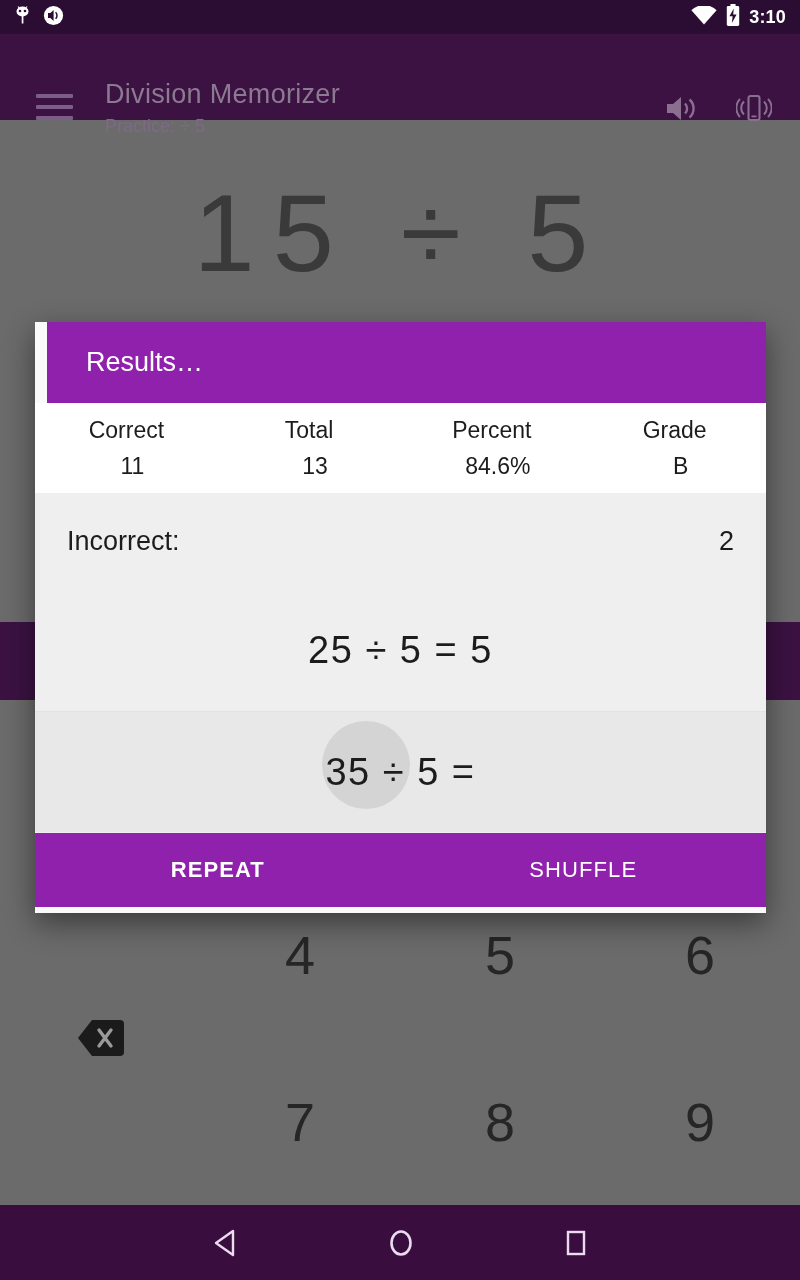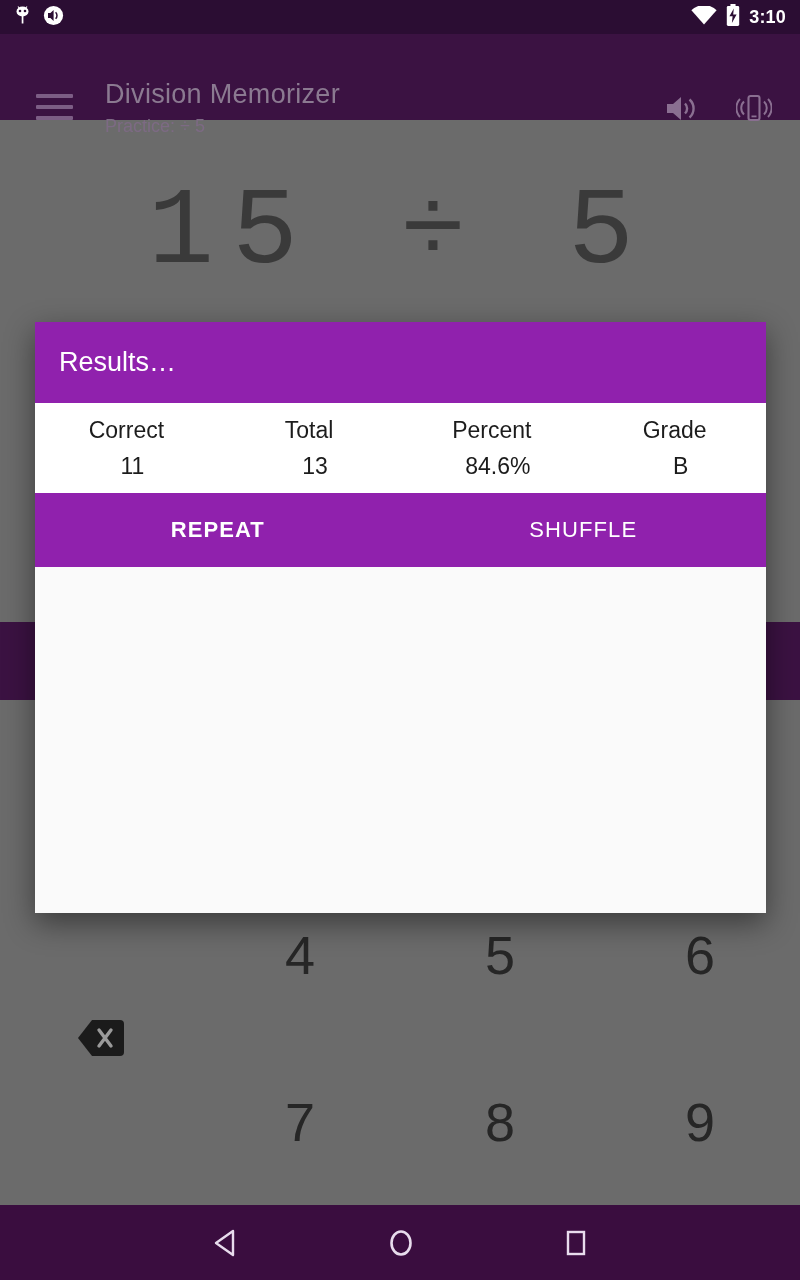--- a/index.html
+++ b/index.html
@@ -54,21 +54,21 @@
     display:flex; align-items:center; gap:38px;
   }
 
   
   #bg-problem {
     position:absolute; left:0; top:178px; width:800px;
     text-align:center;
     font-size:110px; color:#3a3a3a;
     letter-spacing:18px;
     line-height:1;
-    font-family:Liberation Mono, monospace;
+    font-family:Liberation Sans, sans-serif;
   }
   #bg-answerbar {
     position:absolute; left:0; top:622px; width:800px; height:78px;
     background:#3b1242;
   }
   #bg-keypad {
     position:absolute; left:0; top:900px; width:800px; height:300px;
   }
   .kp-row {
     position:absolute; width:800px; height:76px;
@@ -88,21 +88,22 @@
   
   #dialog {
     position:absolute; left:35px; top:322px;
     width:731px; height:591px;
     background:#fafafa;
     box-shadow:0 10px 28px rgba(0,0,0,.45);
   }
   #dialog-title {
     height:81px; background:#9021ad;
     display:flex; align-items:center;
-    padding-left:24px;
+    padding-left:39px;
+    margin-left:12px;
   }
   #dialog-title span {
     color:#fff; font-size:27px;
   }
   #stats-table {
     background:#fff; height:90px;
     display:flex; align-items:stretch;justify-content:space-between;
   }
   .stat-col {
     flex:1 1 0;
@@ -275,20 +276,33 @@
       <div class="stat-col">
         <span class="h">Percent</span>
         <span class="v">84.6%</span>
       </div>
       <div class="stat-col">
         <span class="h">Grade</span>
         <span class="v">B</span>
       </div>
     </div>
 
+    <div id="incorrect-body">
+      <div id="incorrect-head">
+        <span class="lbl">Incorrect:</span>
+        <span class="cnt">2</span>
+      </div>
+      <div class="wrong-row r0">
+        <span class="eq">25 ÷ 5 = 5</span>
+      </div>
+      <div class="wrong-row r1">
+        <span id="ripple"></span>
+        <span class="eq">35 ÷ 5 =</span>
+      </div>
+    </div>
 
     <div id="dialog-actions">
       <span class="act b0">REPEAT</span>
       <span class="act">SHUFFLE</span>
     </div>
 
   </div>
 
   <div id="navbar">
     <span class="nb">

